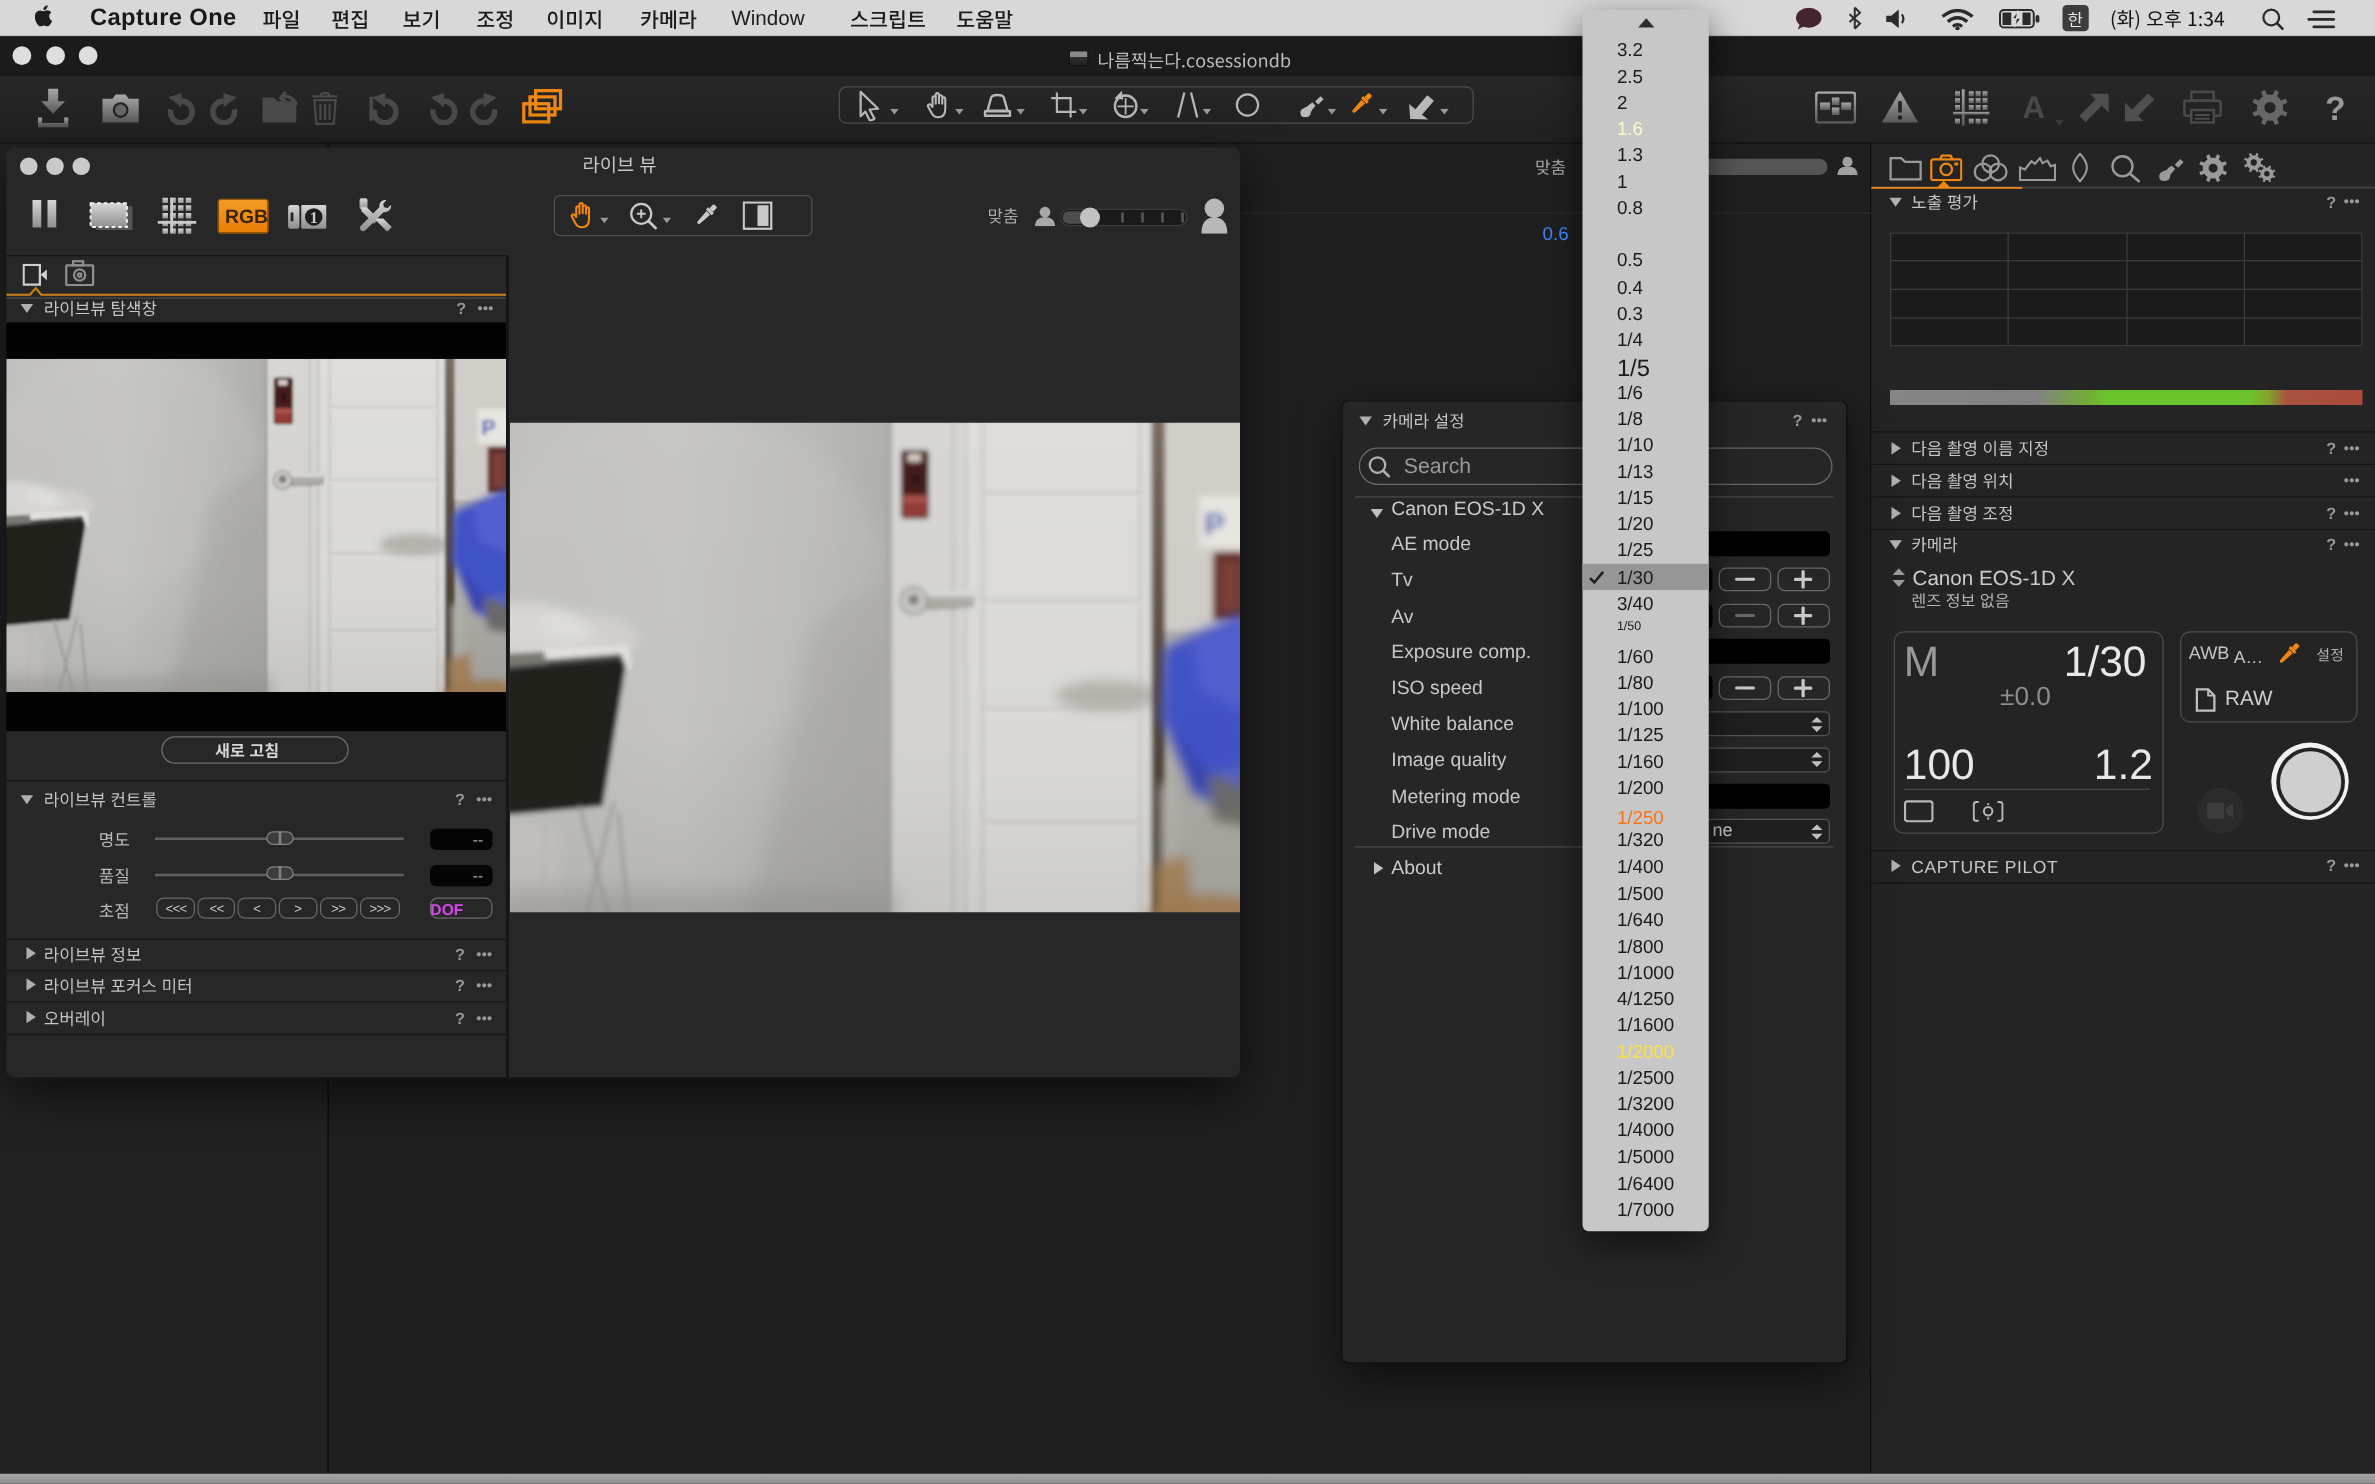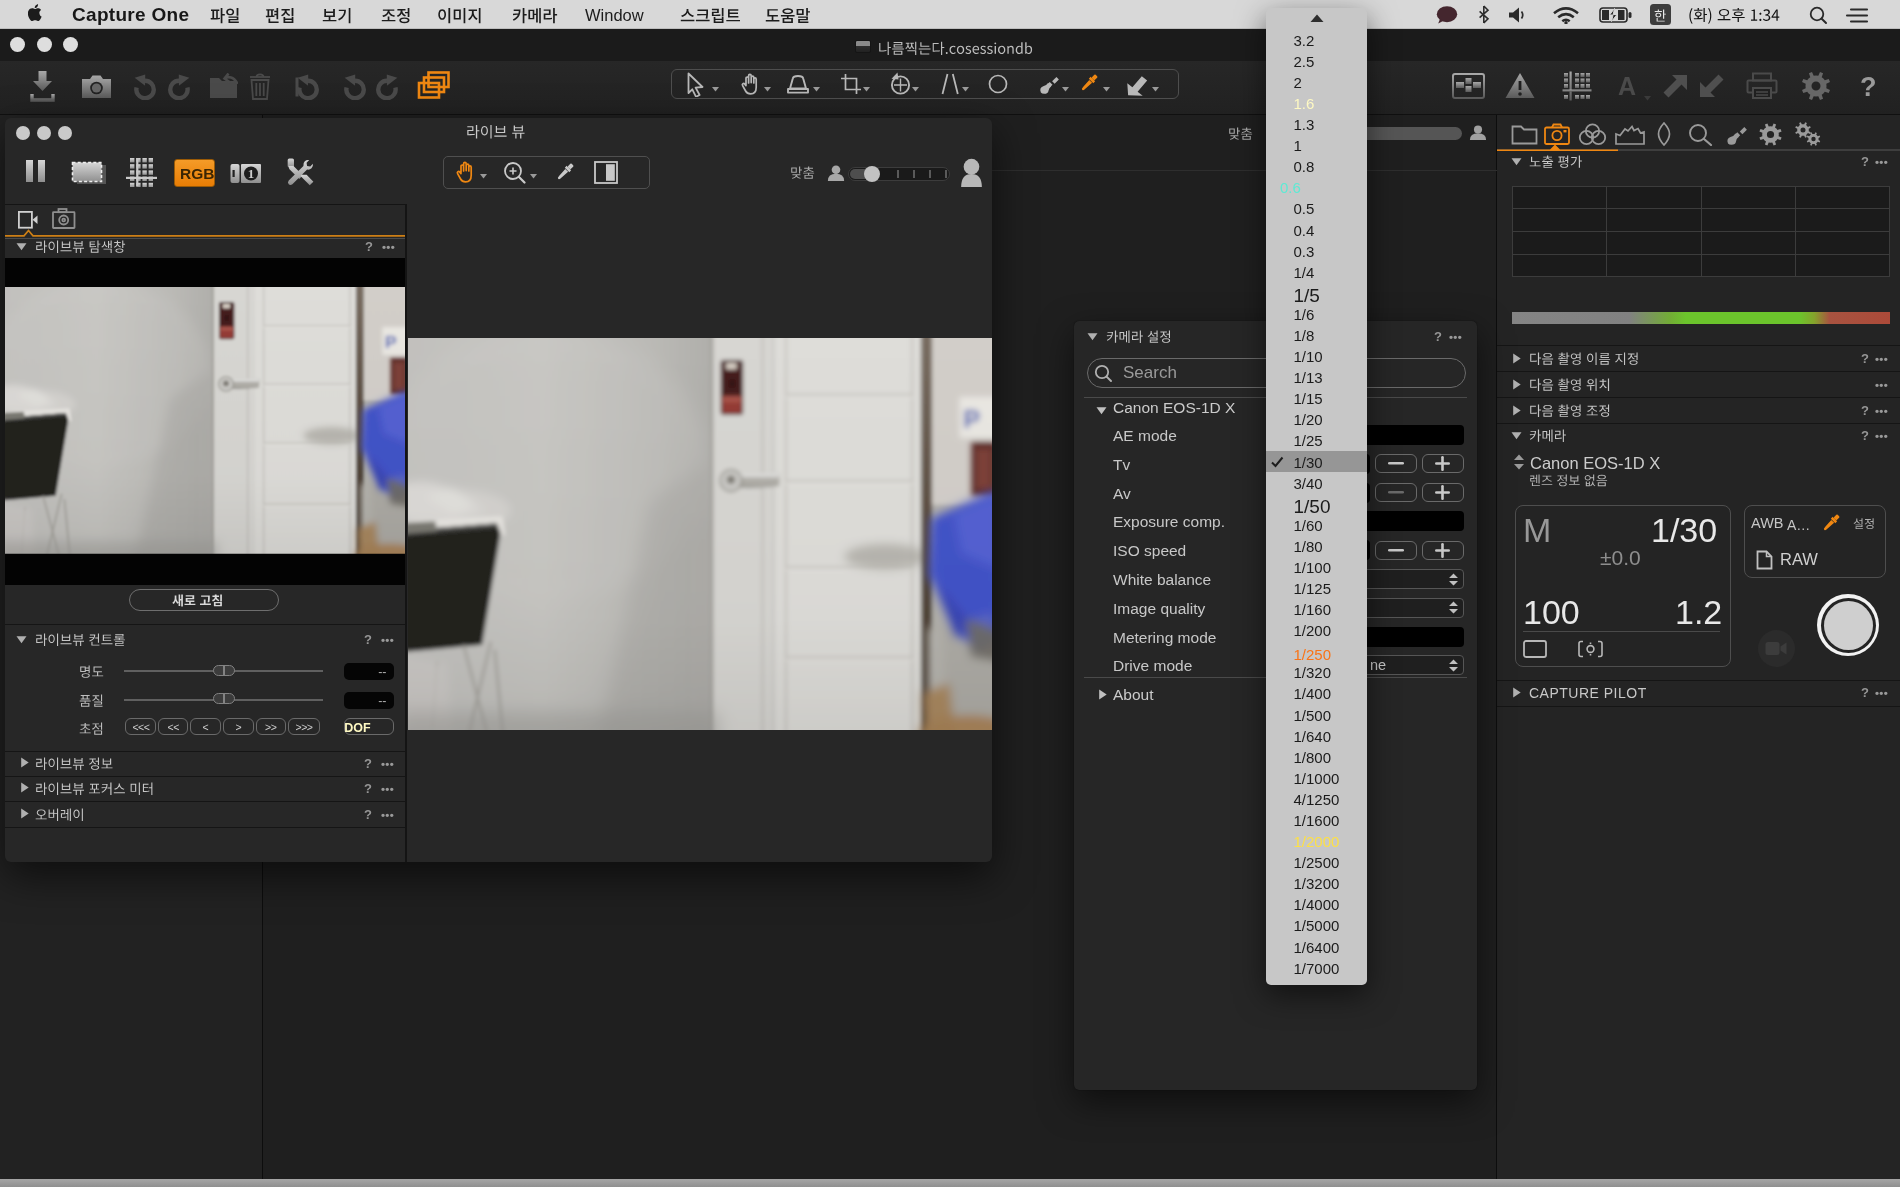--- a/index.html
+++ b/index.html
@@ -722,21 +722,21 @@
     <div style="position:absolute;left:158.1px;top:721.5px;width:30.1px;text-align:center;font-size:10.5px;letter-spacing:-0.5px;color:#cfcfcf;font-family:'Liberation Sans',sans-serif;line-height:1">&lt;&lt;</div>
     <div style="position:absolute;left:189.9px;top:717.9px;width:31.1px;height:17.6px;border:1.3px solid #6a6a6a;border-radius:6px"></div>
     <div style="position:absolute;left:189.9px;top:721.5px;width:31.1px;text-align:center;font-size:10.5px;letter-spacing:-0.5px;color:#cfcfcf;font-family:'Liberation Sans',sans-serif;line-height:1">&lt;</div>
     <div style="position:absolute;left:222.7px;top:717.9px;width:31.1px;height:17.6px;border:1.3px solid #6a6a6a;border-radius:6px"></div>
     <div style="position:absolute;left:222.7px;top:721.5px;width:31.1px;text-align:center;font-size:10.5px;letter-spacing:-0.5px;color:#cfcfcf;font-family:'Liberation Sans',sans-serif;line-height:1">&gt;</div>
     <div style="position:absolute;left:255.5px;top:717.9px;width:30.4px;height:17.6px;border:1.3px solid #6a6a6a;border-radius:6px"></div>
     <div style="position:absolute;left:255.5px;top:721.5px;width:30.4px;text-align:center;font-size:10.5px;letter-spacing:-0.5px;color:#cfcfcf;font-family:'Liberation Sans',sans-serif;line-height:1">&gt;&gt;</div>
     <div style="position:absolute;left:287.6px;top:717.9px;width:32.8px;height:17.6px;border:1.3px solid #6a6a6a;border-radius:6px"></div>
     <div style="position:absolute;left:287.6px;top:721.5px;width:32.8px;text-align:center;font-size:10.5px;letter-spacing:-0.5px;color:#cfcfcf;font-family:'Liberation Sans',sans-serif;line-height:1">&gt;&gt;&gt;</div>
     <div style="position:absolute;left:343.5px;top:717.9px;width:50px;height:17.6px;border:1.3px solid #6a6a6a;border-radius:6px"></div>
-    <div style="position:absolute;left:343.5px;top:721.8px;width:28px;text-align:center;font-size:12.5px;font-weight:bold;color:#fef9c3;font-family:'Liberation Sans',sans-serif;line-height:1">DOF</div>
+    <div style="position:absolute;left:343.5px;top:721.8px;width:28px;text-align:center;font-size:12.5px;font-weight:bold;color:#d946ef;font-family:'Liberation Sans',sans-serif;line-height:1">DOF</div>
     <div style="position:absolute;left:5px;top:750.5px;width:400px;height:1px;background:#151515"></div>
     <svg style="position:absolute;left:19px;top:757px" width="11" height="11">
       <path d="M2.2 0.5 V10.5 L9.68 5.5 Z" fill="#b0b0b0"></path>
     </svg>
     <svg style="position:absolute;left:35px;top:755px;overflow:visible" width="80" height="18">
       <path transform="translate(0,13.8)" d="M9 -11.2H10.1V1.1H9ZM9.8 -6.3H12.1V-5.4H9.8ZM1.2 -2.8H2.1Q3.3 -2.8 4.2 -2.9Q5.2 -2.9 6.1 -3Q7 -3.1 7.9 -3.2L8 -2.3Q7 -2.1 6.1 -2.1Q5.3 -2 4.3 -1.9Q3.3 -1.9 2.1 -1.9H1.2ZM1.1 -10H6.7V-5.6H2.3V-2.4H1.2V-6.6H5.5V-9.1H1.1Z M22 -11.2H23.1V1.1H22ZM16.6 -10.2Q17.6 -10.2 18.2 -9.7Q18.9 -9.2 19.3 -8.2Q19.7 -7.3 19.7 -6Q19.7 -4.7 19.3 -3.7Q18.9 -2.8 18.2 -2.2Q17.6 -1.7 16.6 -1.7Q15.7 -1.7 15 -2.2Q14.3 -2.8 13.9 -3.7Q13.5 -4.7 13.5 -6Q13.5 -7.3 13.9 -8.2Q14.3 -9.2 15 -9.7Q15.7 -10.2 16.6 -10.2ZM16.6 -9.2Q16 -9.2 15.6 -8.8Q15.1 -8.4 14.9 -7.7Q14.6 -7 14.6 -6Q14.6 -5 14.9 -4.2Q15.1 -3.5 15.6 -3.1Q16 -2.7 16.6 -2.7Q17.2 -2.7 17.7 -3.1Q18.1 -3.5 18.4 -4.2Q18.7 -5 18.7 -6Q18.7 -7 18.4 -7.7Q18.1 -8.4 17.7 -8.8Q17.2 -9.2 16.6 -9.2Z M25.5 -1.5H36.6V-0.6H25.5ZM26.8 -10.3H27.9V-8H34.1V-10.3H35.2V-3.9H26.8ZM27.9 -7.1V-4.8H34.1V-7.1Z M40.7 -3.9H41.8V1.1H40.7ZM45.1 -3.9H46.2V1.1H45.1ZM37.9 -4H49V-3.1H37.9ZM39.3 -10.7H40.4V-9H46.5V-10.7H47.6V-5.5H39.3ZM40.4 -8.1V-6.4H46.5V-8.1Z M60.5 -8H63.3V-7.1H60.5ZM62.9 -11.2H64V-3.9H62.9ZM60 -3.5Q61.3 -3.5 62.2 -3.2Q63.1 -3 63.6 -2.5Q64.1 -2 64.1 -1.2Q64.1 -0.1 63 0.4Q61.9 1 60 1Q58.1 1 57 0.4Q56 -0.1 56 -1.2Q56 -2 56.5 -2.5Q56.9 -3 57.9 -3.2Q58.8 -3.5 60 -3.5ZM60 -2.6Q59.1 -2.6 58.4 -2.5Q57.8 -2.3 57.4 -2Q57.1 -1.7 57.1 -1.2Q57.1 -0.8 57.4 -0.5Q57.8 -0.2 58.4 -0Q59.1 0.2 60 0.2Q61 0.2 61.6 -0Q62.3 -0.2 62.6 -0.5Q63 -0.8 63 -1.2Q63 -1.7 62.6 -2Q62.3 -2.3 61.6 -2.5Q61 -2.6 60 -2.6ZM57.1 -9.9H58V-8.9Q58 -7.8 57.6 -6.8Q57.2 -5.9 56.4 -5.1Q55.6 -4.4 54.6 -4L54 -4.9Q54.7 -5.1 55.3 -5.5Q55.8 -6 56.3 -6.5Q56.7 -7 56.9 -7.7Q57.1 -8.3 57.1 -8.9ZM57.3 -9.9H58.2V-9Q58.2 -8.2 58.6 -7.4Q59 -6.7 59.6 -6.1Q60.3 -5.5 61.2 -5.2L60.6 -4.3Q59.6 -4.7 58.9 -5.4Q58.1 -6.1 57.7 -7Q57.3 -7.9 57.3 -9ZM54.4 -10.3H60.9V-9.4H54.4Z M66.4 -1.4H77.5V-0.5H66.4ZM71.4 -4.4H72.5V-1.2H71.4ZM67.7 -10.3H68.8V-8.1H75V-10.3H76.2V-4H67.7ZM68.8 -7.2V-5H75V-7.2Z" fill="#c6c6c6"></path>
     </svg>
     <div class="hdrq" style="left:364px;top:757px">?</div>
     <div class="dots" style="left:381px;top:759px">•••</div>
     <div style="position:absolute;left:5px;top:775.5px;width:400px;height:1px;background:#151515"></div>
@@ -877,40 +877,40 @@
     <svg style="position:absolute;left:1309.5px;top:14px" width="14" height="9">
       <path d="M7 0.5 L13.5 8 H0.5 Z" fill="#2e2e2e"></path>
     </svg>
     <div style="position:absolute;left:1293.5px;top:32.7px;font-family:'Liberation Sans',sans-serif;font-size:15px;color:#1b1b1b;white-space:nowrap;line-height:1">3.2</div>
     <div style="position:absolute;left:1293.5px;top:53.790000000000006px;font-family:'Liberation Sans',sans-serif;font-size:15px;color:#1b1b1b;white-space:nowrap;line-height:1">2.5</div>
     <div style="position:absolute;left:1293.5px;top:74.88000000000001px;font-family:'Liberation Sans',sans-serif;font-size:15px;color:#1b1b1b;white-space:nowrap;line-height:1">2</div>
     <div style="position:absolute;left:1293.5px;top:95.97px;font-family:'Liberation Sans',sans-serif;font-size:15px;color:#fef9c3;white-space:nowrap;line-height:1">1.6</div>
     <div style="position:absolute;left:1293.5px;top:117.06px;font-family:'Liberation Sans',sans-serif;font-size:15px;color:#1b1b1b;white-space:nowrap;line-height:1">1.3</div>
     <div style="position:absolute;left:1293.5px;top:138.14999999999998px;font-family:'Liberation Sans',sans-serif;font-size:15px;color:#1b1b1b;white-space:nowrap;line-height:1">1</div>
     <div style="position:absolute;left:1293.5px;top:159.23999999999998px;font-family:'Liberation Sans',sans-serif;font-size:15px;color:#1b1b1b;white-space:nowrap;line-height:1">0.8</div>
-    <div style="position:absolute;left:1280px;top:180.32999999999998px;font-family:'Liberation Sans',sans-serif;font-size:15px;color:#5eead4;white-space:nowrap;line-height:1">0.6</div>
+    <div style="position:absolute;left:1234px;top:180.32999999999998px;font-family:'Liberation Sans',sans-serif;font-size:15px;color:#3b82f6;white-space:nowrap;line-height:1">0.6</div>
     <div style="position:absolute;left:1293.5px;top:201.42px;font-family:'Liberation Sans',sans-serif;font-size:15px;color:#1b1b1b;white-space:nowrap;line-height:1">0.5</div>
     <div style="position:absolute;left:1293.5px;top:222.51px;font-family:'Liberation Sans',sans-serif;font-size:15px;color:#1b1b1b;white-space:nowrap;line-height:1">0.4</div>
     <div style="position:absolute;left:1293.5px;top:243.6px;font-family:'Liberation Sans',sans-serif;font-size:15px;color:#1b1b1b;white-space:nowrap;line-height:1">0.3</div>
     <div style="position:absolute;left:1293.5px;top:264.69px;font-family:'Liberation Sans',sans-serif;font-size:15px;color:#1b1b1b;white-space:nowrap;line-height:1">1/4</div>
     <div style="position:absolute;left:1293.5px;top:285.78px;font-family:'Liberation Sans',sans-serif;font-size:19px;color:#1b1b1b;white-space:nowrap;line-height:1">1/5</div>
     <div style="position:absolute;left:1293.5px;top:306.87px;font-family:'Liberation Sans',sans-serif;font-size:15px;color:#1b1b1b;white-space:nowrap;line-height:1">1/6</div>
     <div style="position:absolute;left:1293.5px;top:327.96px;font-family:'Liberation Sans',sans-serif;font-size:15px;color:#1b1b1b;white-space:nowrap;line-height:1">1/8</div>
     <div style="position:absolute;left:1293.5px;top:349.05px;font-family:'Liberation Sans',sans-serif;font-size:15px;color:#1b1b1b;white-space:nowrap;line-height:1">1/10</div>
     <div style="position:absolute;left:1293.5px;top:370.14px;font-family:'Liberation Sans',sans-serif;font-size:15px;color:#1b1b1b;white-space:nowrap;line-height:1">1/13</div>
     <div style="position:absolute;left:1293.5px;top:391.22999999999996px;font-family:'Liberation Sans',sans-serif;font-size:15px;color:#1b1b1b;white-space:nowrap;line-height:1">1/15</div>
     <div style="position:absolute;left:1293.5px;top:412.32px;font-family:'Liberation Sans',sans-serif;font-size:15px;color:#1b1b1b;white-space:nowrap;line-height:1">1/20</div>
     <div style="position:absolute;left:1293.5px;top:433.40999999999997px;font-family:'Liberation Sans',sans-serif;font-size:15px;color:#1b1b1b;white-space:nowrap;line-height:1">1/25</div>
     <div style="position:absolute;left:1265.5px;top:451.3px;width:101px;height:21.09px;background:#969696"></div>
     <svg style="position:absolute;left:1271.0px;top:455.8px" width="13" height="12">
       <path d="M1 6.5 L4.5 10 L11.5 1.5" fill="none" stroke="#1d1d1d" stroke-width="2"></path>
     </svg>
     <div style="position:absolute;left:1293.5px;top:454.5px;font-family:'Liberation Sans',sans-serif;font-size:15px;color:#1b1b1b;white-space:nowrap;line-height:1">1/30</div>
     <div style="position:absolute;left:1293.5px;top:475.59px;font-family:'Liberation Sans',sans-serif;font-size:15px;color:#1b1b1b;white-space:nowrap;line-height:1">3/40</div>
-    <div style="position:absolute;left:1293.5px;top:496.68px;font-family:'Liberation Sans',sans-serif;font-size:19px;color:#1b1b1b;white-space:nowrap;line-height:1">1/50</div>
+    <div style="position:absolute;left:1293.5px;top:496.68px;font-family:'Liberation Sans',sans-serif;font-size:10px;color:#1b1b1b;white-space:nowrap;line-height:1">1/50</div>
     <div style="position:absolute;left:1293.5px;top:517.77px;font-family:'Liberation Sans',sans-serif;font-size:15px;color:#1b1b1b;white-space:nowrap;line-height:1">1/60</div>
     <div style="position:absolute;left:1293.5px;top:538.86px;font-family:'Liberation Sans',sans-serif;font-size:15px;color:#1b1b1b;white-space:nowrap;line-height:1">1/80</div>
     <div style="position:absolute;left:1293.5px;top:559.95px;font-family:'Liberation Sans',sans-serif;font-size:15px;color:#1b1b1b;white-space:nowrap;line-height:1">1/100</div>
     <div style="position:absolute;left:1293.5px;top:581.0400000000001px;font-family:'Liberation Sans',sans-serif;font-size:15px;color:#1b1b1b;white-space:nowrap;line-height:1">1/125</div>
     <div style="position:absolute;left:1293.5px;top:602.13px;font-family:'Liberation Sans',sans-serif;font-size:15px;color:#1b1b1b;white-space:nowrap;line-height:1">1/160</div>
     <div style="position:absolute;left:1293.5px;top:623.22px;font-family:'Liberation Sans',sans-serif;font-size:15px;color:#1b1b1b;white-space:nowrap;line-height:1">1/200</div>
     <div style="position:absolute;left:1293.5px;top:647px;font-family:'Liberation Sans',sans-serif;font-size:15px;color:#f97316;white-space:nowrap;line-height:1">1/250</div>
     <div style="position:absolute;left:1293.5px;top:665.4000000000001px;font-family:'Liberation Sans',sans-serif;font-size:15px;color:#1b1b1b;white-space:nowrap;line-height:1">1/320</div>
     <div style="position:absolute;left:1293.5px;top:686.49px;font-family:'Liberation Sans',sans-serif;font-size:15px;color:#1b1b1b;white-space:nowrap;line-height:1">1/400</div>
     <div style="position:absolute;left:1293.5px;top:707.58px;font-family:'Liberation Sans',sans-serif;font-size:15px;color:#1b1b1b;white-space:nowrap;line-height:1">1/500</div>

